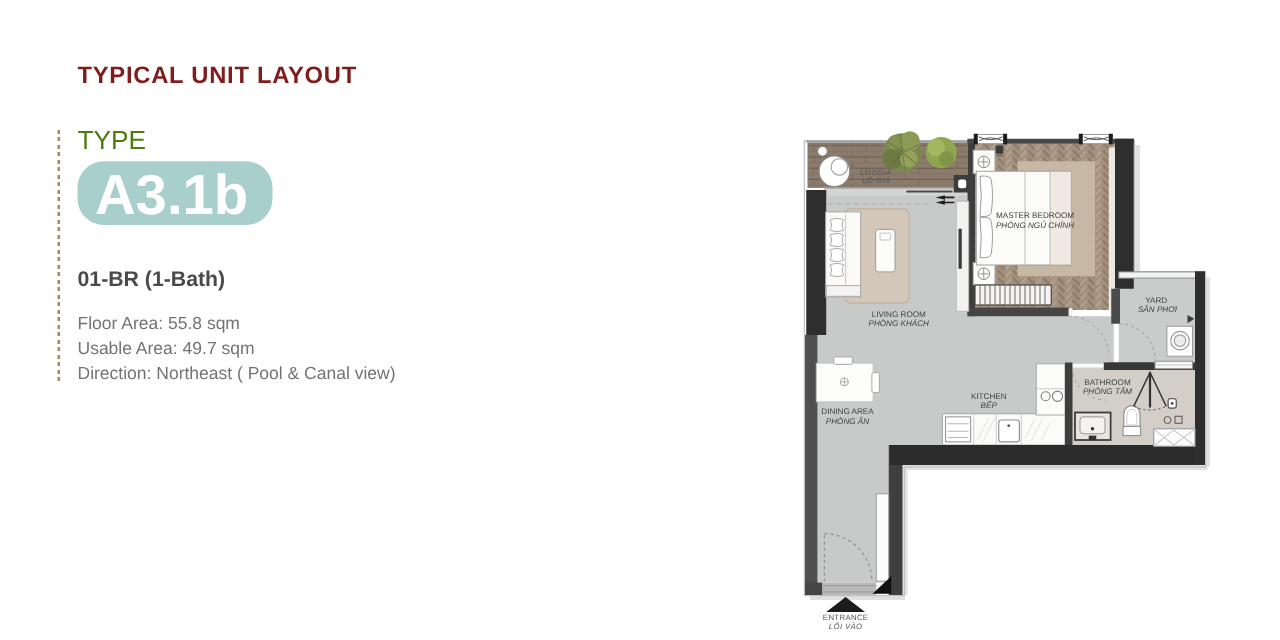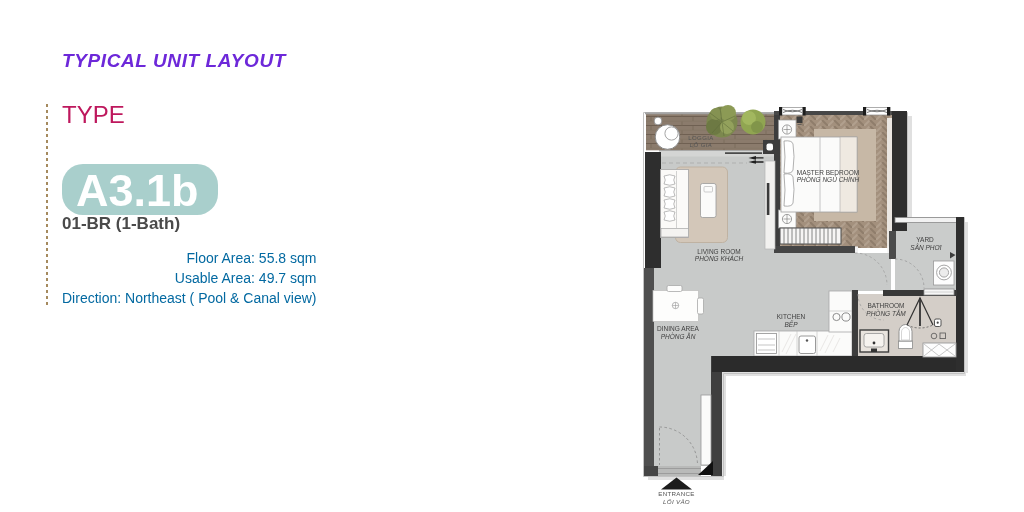--- a/index.html
+++ b/index.html
@@ -3,31 +3,31 @@
 <meta charset="utf-8">
 <style>
   html,body{margin:0;padding:0;}
   body{width:1024px;height:512px;background:#ffffff;font-family:"Liberation Sans",sans-serif;overflow:hidden;position:relative;}
   .abs{position:absolute;}
   svg text{font-family:"Liberation Sans",sans-serif;}
 </style>
 </head>
 <body>
 
-<div class="abs" style="left:62px;top:50px;font-size:19px;font-weight:bold;color:#6d28d9;letter-spacing:0.6px;font-style:italic;">TYPICAL UNIT LAYOUT</div>
+<div class="abs" style="left:62px;top:50px;font-size:19px;font-weight:bold;color:#7f1d1d;letter-spacing:0.6px;">TYPICAL UNIT LAYOUT</div>
 
 <div class="abs" style="left:46px;top:104px;width:2px;height:203px;background:repeating-linear-gradient(180deg,#a58a5e 0 3px,transparent 3px 6px);"></div>
 
-<div class="abs" style="left:62px;top:101px;font-size:24px;color:#be185d;">TYPE</div>
-
-<div class="abs" style="left:62px;top:129px;width:142px;height:51px;border-radius:21px;background:#a9cfcc;color:#ffffff;font-size:45px;font-weight:bold;text-align:left;padding-left:14px;padding-top:2px;height:49px;line-height:49px;margin-top:35px;">A3.1b</div>
+<div class="abs" style="left:62px;top:101px;font-size:21px;color:#4d7c0f;">TYPE</div>
+
+<div class="abs" style="left:62px;top:129px;width:142px;height:51px;border-radius:21px;background:#a9cfcc;color:#ffffff;font-size:45px;font-weight:bold;text-align:left;padding-left:14px;padding-top:2px;height:49px;line-height:49px;">A3.1b</div>
 
 <div class="abs" style="left:62px;top:214px;font-size:17px;font-weight:bold;color:#4a4a4a;">01-BR (1-Bath)</div>
 
-<div class="abs" style="left:62px;top:248px;font-size:14px;color:#0369a1;line-height:20.2px;text-align:right;">Floor Area: 55.8 sqm<br>Usable Area: 49.7 sqm<br>Direction: Northeast ( Pool &amp; Canal view)</div>
+<div class="abs" style="left:62px;top:248px;font-size:14px;color:#737373;line-height:20.2px;">Floor Area: 55.8 sqm<br>Usable Area: 49.7 sqm<br>Direction: Northeast ( Pool &amp; Canal view)</div>
 
 <svg class="abs" style="left:0;top:0;" width="1024" height="512" viewBox="0 0 1024 512">
 <defs>
   <pattern id="herring" width="12" height="6" patternUnits="userSpaceOnUse">
     <rect width="12" height="6" fill="#a3907d"></rect>
     <path d="M0,6 L6,0" stroke="#b1a08e" stroke-width="2" fill="none"></path>
     <path d="M6,0 L12,6" stroke="#8f7d6b" stroke-width="2" fill="none"></path>
   </pattern>
   <pattern id="planks" width="42" height="9" patternUnits="userSpaceOnUse">
     <rect width="42" height="9" fill="#8b7b6c"></rect>

